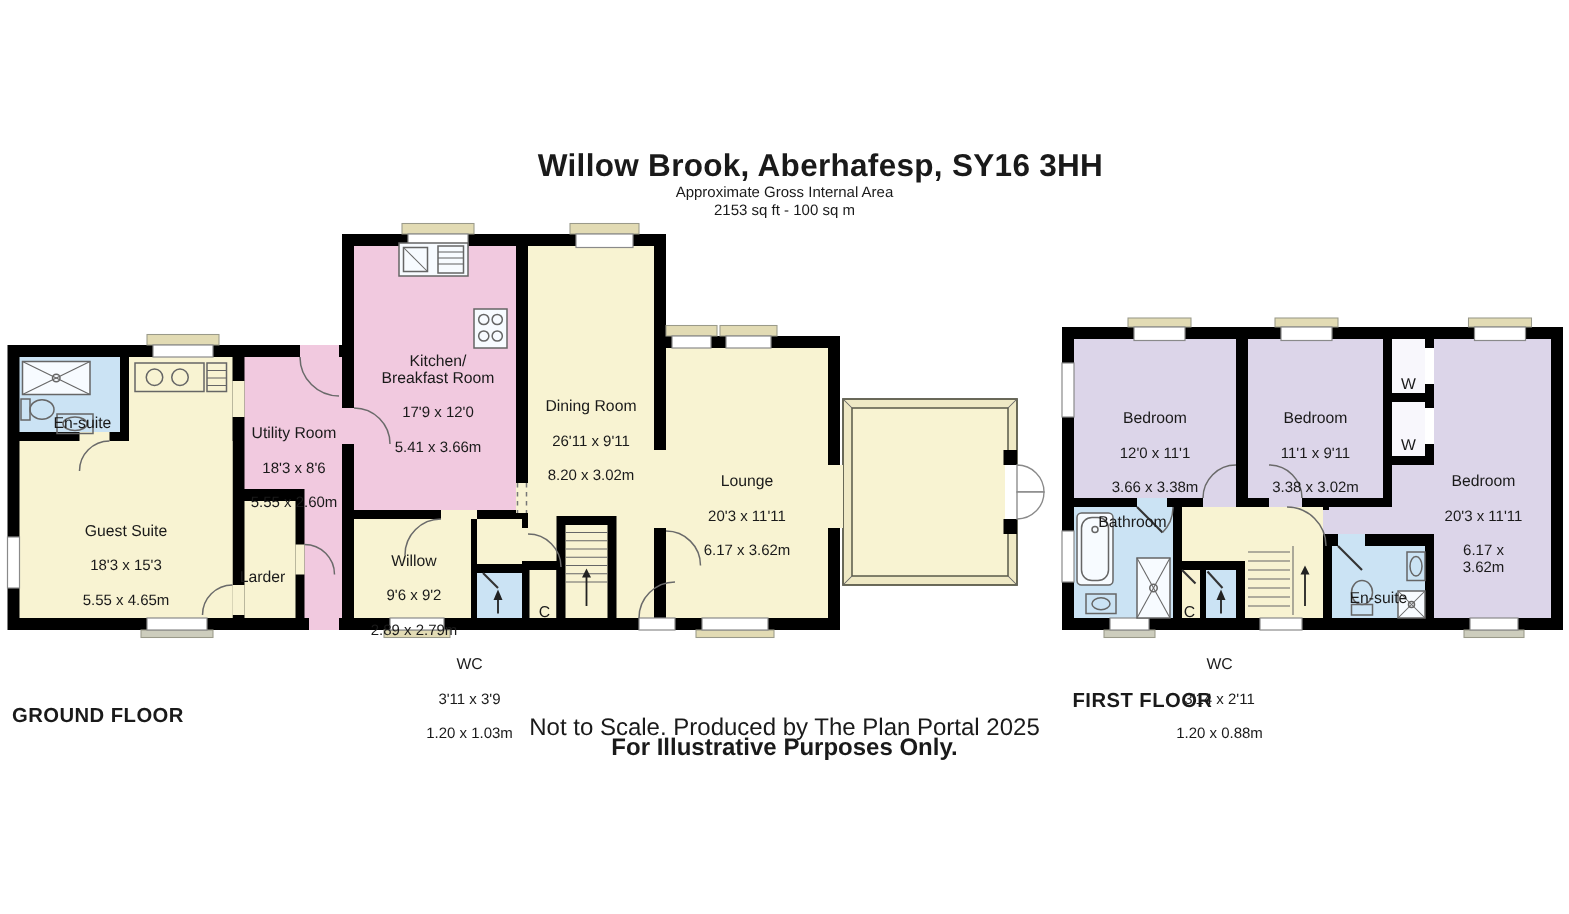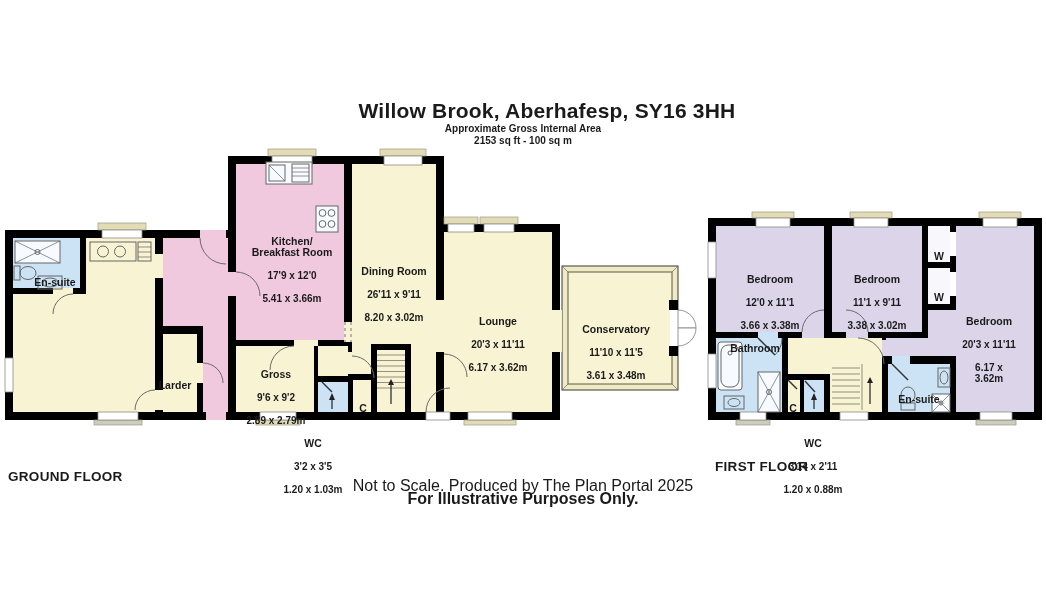--- a/index.html
+++ b/index.html
@@ -1,24 +1,24 @@
 <!DOCTYPE html>
 <html><head>
 <meta charset="utf-8">
 <style>
   html,body{margin:0;padding:0;background:#fff;}
   .canvas{position:relative;width:1046px;height:609px;background:#ffffff;overflow:hidden;
           font-family:"Liberation Sans","DejaVu Sans",sans-serif;color:#1a1a1a;}
   .hdr{position:absolute;left:0;right:0;text-align:center;}
   .title{top:99px;font-size:21px;font-weight:bold;letter-spacing:.2px;padding-left:48px;}
-  .sub{font-size:10px;font-weight:bold;}
+  .sub{font-size:10px;font-weight:normal;}
   .sub1{top:123px;} .sub2{top:135px;}
   .plan-svg{position:absolute;left:0;top:0;}
   .room-label{position:absolute;transform:translateX(-50%);text-align:center;
-              font-size:10px;line-height:11.5px;font-weight:bold;white-space:pre-line;}
+              font-size:10px;line-height:11.5px;font-weight:normal;white-space:pre-line;}
   .single{font-size:10.5px;}
   .floor-title{position:absolute;font-size:13.5px;font-weight:bold;letter-spacing:.3px;}
   .ftr{position:absolute;left:0;right:0;text-align:center;font-size:16px;}
   .ftr1{top:477px;} .ftr2{top:490px;font-weight:bold;}
   
   .wl{fill:#000000;} .cr{fill:#F8F3D2;} .pk{fill:#F1C9DF;} .bl{fill:#CBE3F4;}
   .pu{fill:#DCD5E9;} .wd{fill:#F8F7FC;}
   .sill{fill:#E2DBB4;stroke:#9a9a8a;stroke-width:.7;}
   .sillg{fill:#CDCDBD;stroke:#9a9a8a;stroke-width:.7;}
   .win{fill:#ffffff;stroke:#8a8a8a;stroke-width:.8;}
@@ -287,55 +287,60 @@
     </g>
   </svg>
 
   <div class="hdr title">Willow Brook, Aberhafesp, SY16 3HH</div>
   <div class="hdr sub sub1">Approximate Gross Internal Area</div>
   <div class="hdr sub sub2">2153 sq ft - 100 sq m</div>
 
   <div class="room-label single" style="left:55px;top:265px">
     <div>En-suite</div>
   </div>
+  <div class="room-label" style="left:84px;top:337px">
+    <div class="single">Guest Suite</div>
+    <div>18'3 x 15'3</div>
+    <div>5.55 x 4.65m</div>
+  </div>
+  <div class="room-label" style="left:196px;top:272px">
+    <div class="single">Utility Room</div>
+    <div>18'3 x 8'6</div>
+    <div>5.55 x 2.60m</div>
+  </div>
   <div class="room-label single" style="left:175px;top:368px">
     <div>Larder</div>
   </div>
   <div class="room-label" style="left:292px;top:224px">
     <div class="single">Kitchen/
 Breakfast Room</div>
     <div>17'9 x 12'0</div>
     <div>5.41 x 3.66m</div>
   </div>
   <div class="room-label" style="left:394px;top:254px">
     <div class="single">Dining Room</div>
     <div>26'11 x 9'11</div>
     <div>8.20 x 3.02m</div>
   </div>
   <div class="room-label" style="left:276px;top:357px">
-    <div class="single">Gross</div>
+    <div class="single">Willow</div>
     <div>9'6 x 9'2</div>
     <div>2.89 x 2.79m</div>
   </div>
   <div class="room-label" style="left:498px;top:304px">
     <div class="single">Lounge</div>
     <div>20'3 x 11'11</div>
     <div>6.17 x 3.62m</div>
   </div>
-  <div class="room-label" style="left:616px;top:312px">
-    <div class="single">Conservatory</div>
-    <div>11'10 x 11'5</div>
-    <div>3.61 x 3.48m</div>
-  </div>
   <div class="room-label single" style="left:363px;top:391px">
     <div>C</div>
   </div>
   <div class="room-label" style="left:313px;top:426px">
     <div class="single">WC</div>
-    <div>3'2 x 3'5</div>
+    <div>3'11 x 3'9</div>
     <div>1.20 x 1.03m</div>
   </div>
   <div class="floor-title" style="left:8px;top:469px">GROUND FLOOR</div>
 
   <div class="room-label" style="left:770px;top:262px">
     <div class="single">Bedroom</div>
     <div>12'0 x 11'1</div>
     <div>3.66 x 3.38m</div>
   </div>
   <div class="room-label" style="left:877px;top:262px">

